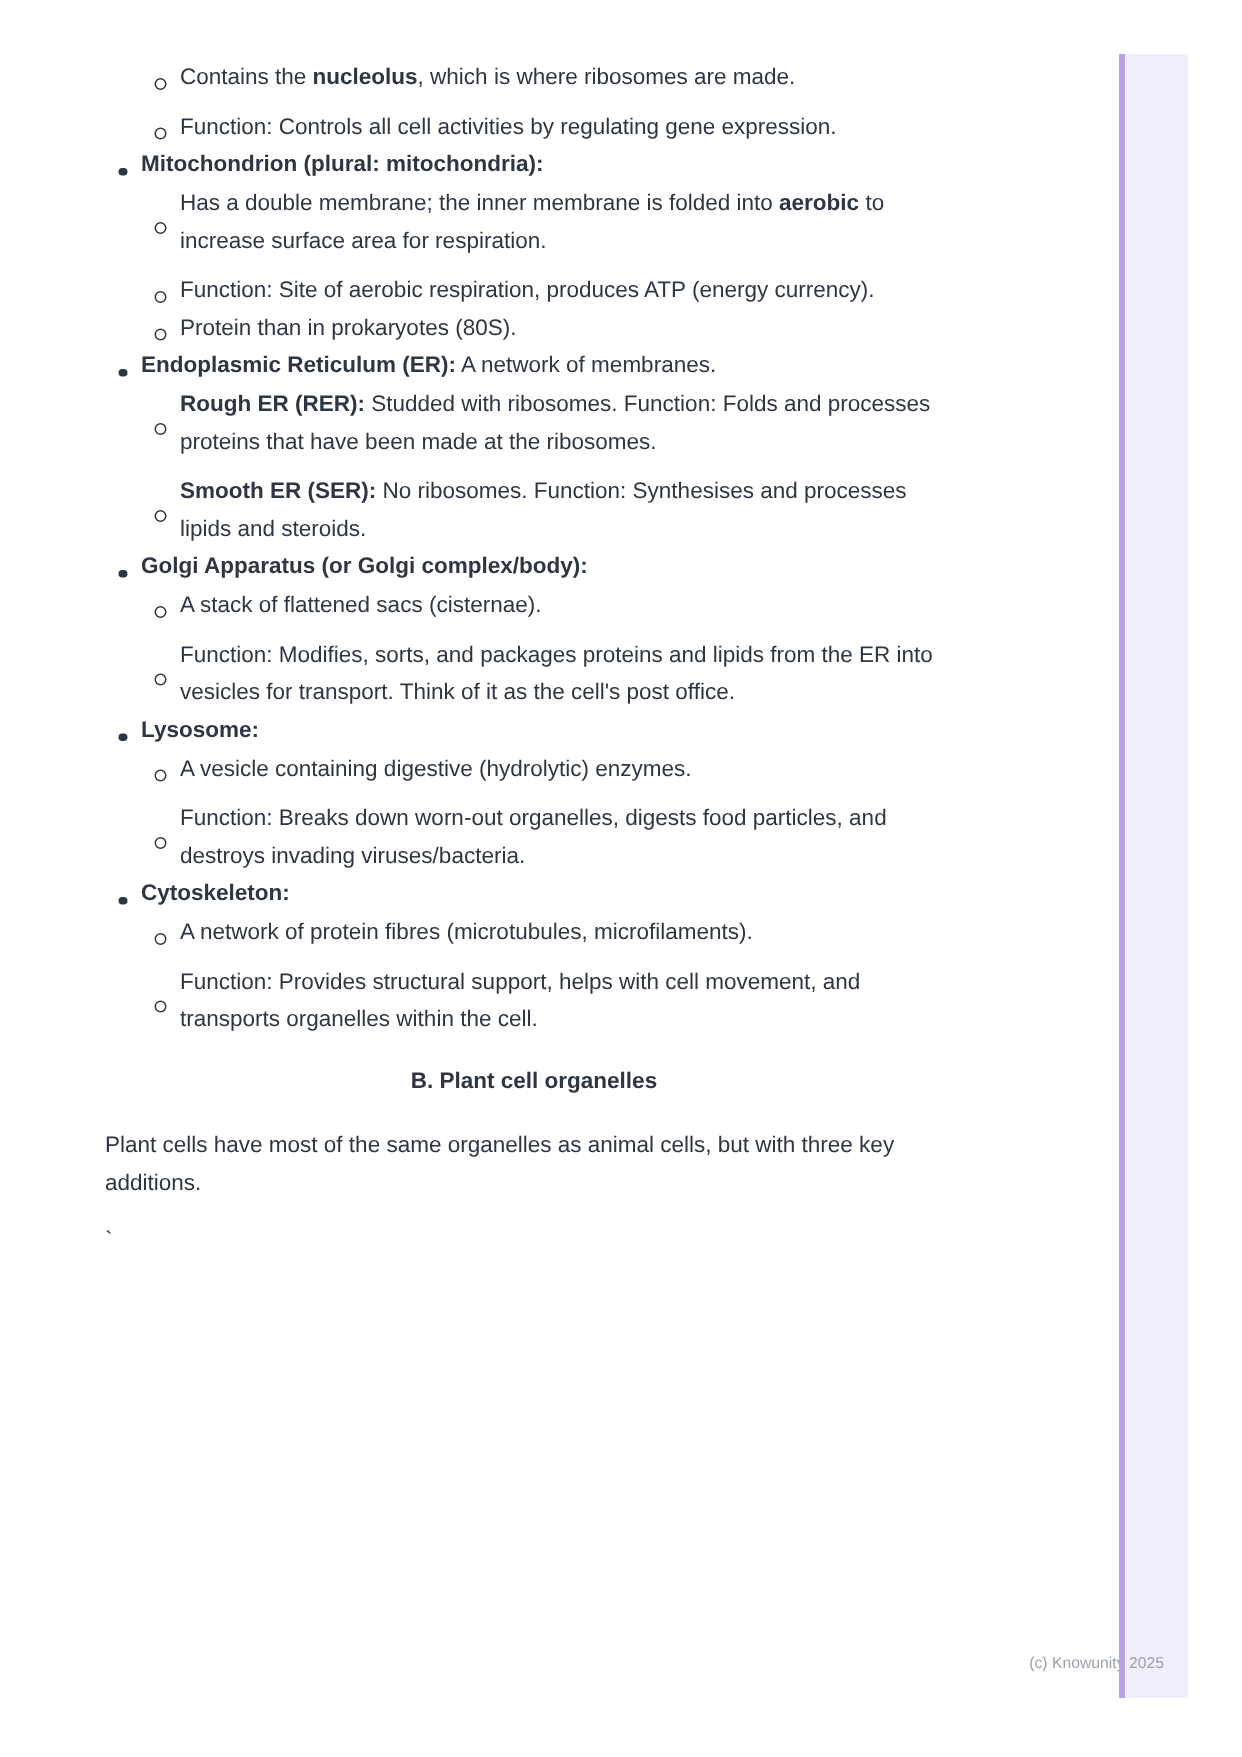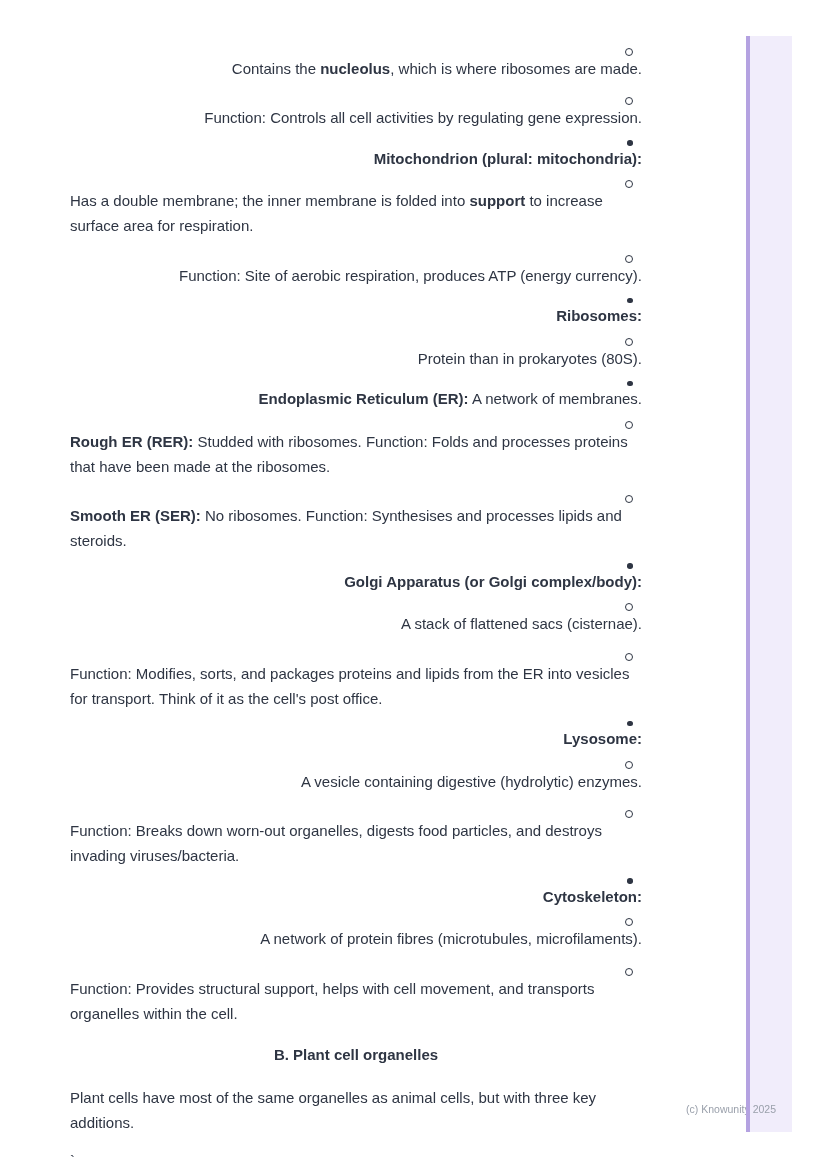--- a/index.html
+++ b/index.html
@@ -17,21 +17,21 @@
     position: absolute;
     left: 70px;
     top: 39px;
     width: 572px;
     font-size: 15px;
     line-height: 25px;
   }
 
   .group + .group { }
 
-  .item-row { display: flex; align-items: flex-end; flex-direction: column; }
+  .item-row { display: flex; align-items: center; }
   .item-text { flex: 1 1 auto; }
   .b { font-weight: 700; }
 
   .bullet { flex: 0 0 auto; display: block; }
   .item-row.main .bullet { width: 24px; }
   .item-row.main .bullet::before {
     content: "";
     display: block;
     width: 5.5px; height: 5.5px;
     border-radius: 50%;
@@ -102,33 +102,29 @@
           </div>
         </div>
         <div class="group">
           <div class="item-row main">
             <span class="bullet"></span>
             <div class="item-text"><span class="b">Mitochondrion (plural: mitochondria):</span></div>
           </div>
           <div class="subitems">
             <div class="item-row sub">
               <span class="bullet"></span>
-              <div class="item-text"><span>Has a double membrane; the inner membrane is folded into </span><span class="b">support</span><span> to increase surface area for respiration.</span></div>
+              <div class="item-text"><span>Has a double membrane; the inner membrane is folded into </span><span class="b">aerobic</span><span> to increase surface area for respiration.</span></div>
             </div>
             <div class="item-row sub">
               <span class="bullet"></span>
               <div class="item-text"><span>Function: Site of aerobic respiration, produces ATP (energy currency).</span></div>
             </div>
           </div>
         </div>
         <div class="group">
-          <div class="item-row main">
-            <span class="bullet"></span>
-            <div class="item-text"><span class="b">Ribosomes:</span></div>
-          </div>
           <div class="subitems">
             <div class="item-row sub">
               <span class="bullet"></span>
               <div class="item-text"><span>Protein than in prokaryotes (80S).</span></div>
             </div>
           </div>
         </div>
         <div class="group">
           <div class="item-row main">
             <span class="bullet"></span>

